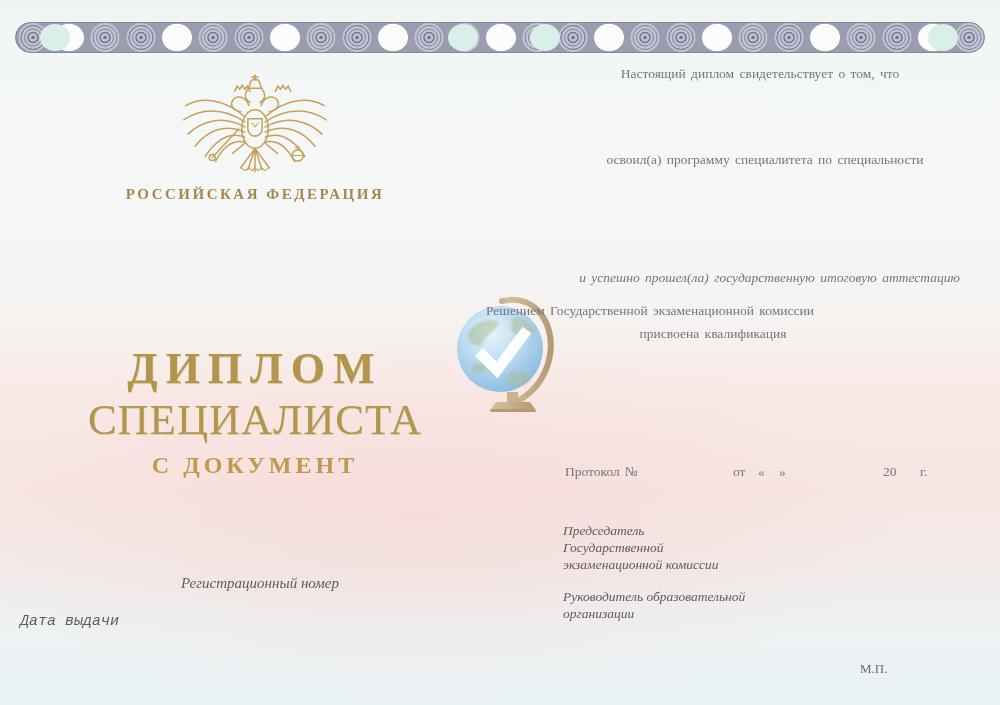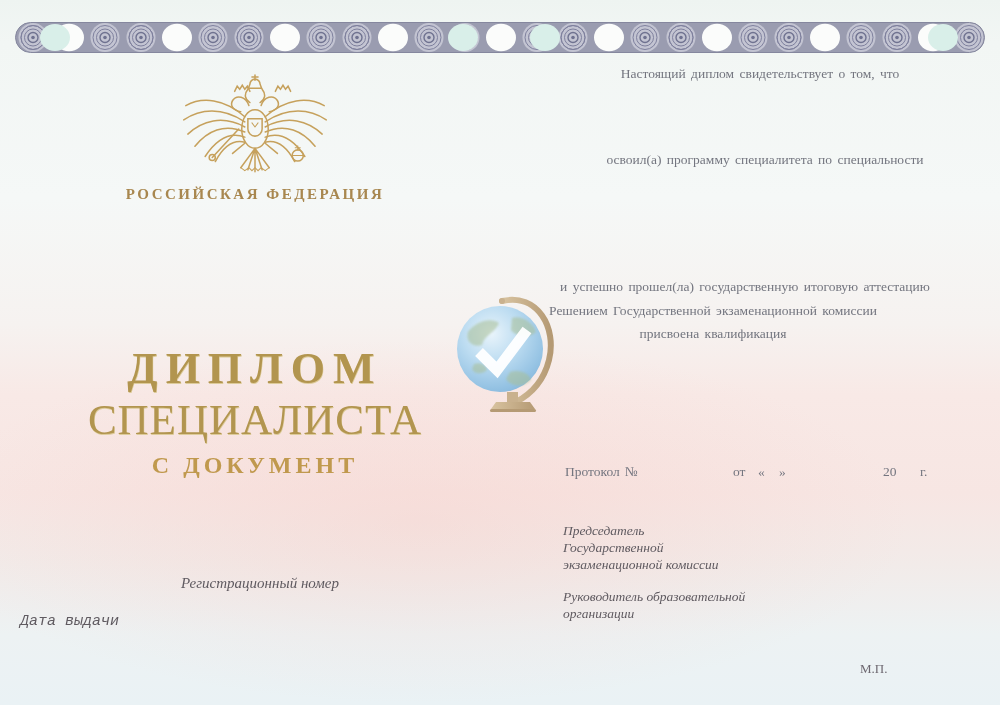--- a/index.html
+++ b/index.html
@@ -32,22 +32,22 @@
   .reglabel{left:30px;top:575px;width:460px;text-align:center;
     color:#5f5a60;font-size:15px;font-style:italic;}
   .datelabel{left:20px;top:613px;width:450px;text-align:left;
     color:#5f5a60;font-size:15px;font-style:italic;font-family:Liberation Mono, monospace;}
   
   .globe{left:452px;top:292px;width:106px;height:122px;}
   
   .rtext{color:#73757f;font-size:13.5px;word-spacing:2px;}
   .certifies{left:545px;top:66px;width:430px;text-align:center;}
   .mastered{left:550px;top:152px;width:430px;text-align:center;}
-  .passed{left:530px;top:279px;width:430px;text-align:center;}
-  .decision{left:498px;top:303px;width:430px;text-align:center;}
+  .passed{left:530px;top:270px;width:430px;text-align:right;font-style:italic;}
+  .decision{left:486px;top:303px;width:430px;}
   .qualification{left:498px;top:326px;width:430px;text-align:center;}
   .proto-label{left:565px;top:464px;}
   .proto-from{left:733px;top:464px;}
   .proto-qo{left:758px;top:464px;}
   .proto-qc{left:779px;top:464px;}
   .proto-century{left:883px;top:464px;}
   .proto-suffix{left:920px;top:464px;}
   .sig{color:#5f5a60;font-size:13.5px;font-style:italic;line-height:17px;}
   .sig1{left:563px;top:522px;width:320px;}
   .sig2{left:563px;top:588px;width:320px;}

